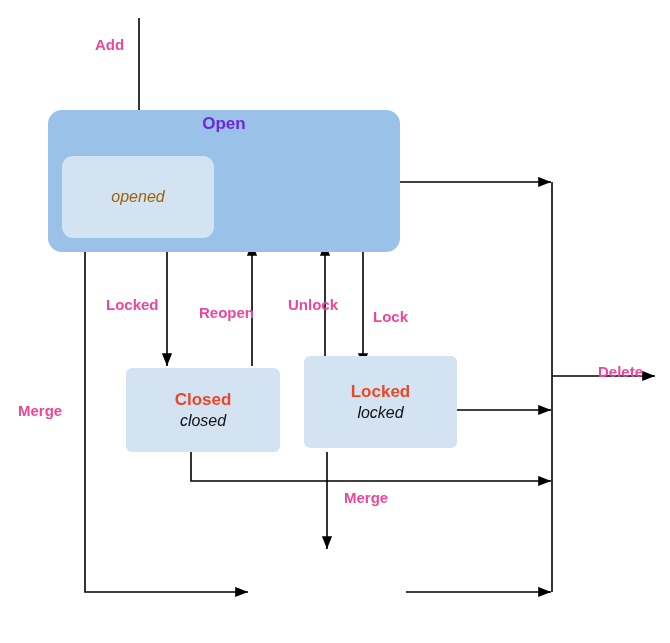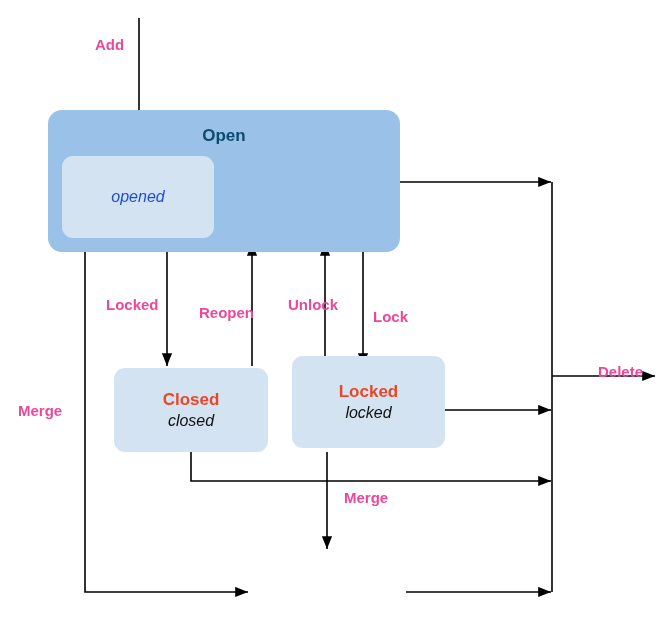--- a/index.html
+++ b/index.html
@@ -33,39 +33,40 @@
     align-items: center;
     justify-content: center;
     text-align: center;
   }
   .composite-open {
     background: #9ac1e8;
     border-radius: 14px;
   }
   .composite-title {
     position: absolute;
-    top: 16px;
+    top: 4px;
     left: 0;
     right: 0;
     text-align: center;
-    color: #0c4a6e;
+    color: #6d28d9;
     font-weight: bold;
     font-size: 17px;
   }
   .substate {
     background: #d4e3f2;
     border-radius: 11px;
-    color: #1d4ed8;
+    color: #a16207;
     font-style: italic;
     font-size: 16px;
   }
   .state-box {
     background: #d4e3f2;
-    border-radius: 11px;
+    border-radius: 6px;
     line-height: 1.25;
+    margin-left: 12px;
   }
   .state-title {
     color: #e8472a;
     font-weight: bold;
     font-size: 17px;
   }
   .state-sub {
     color: #111111;
     font-style: italic;
     font-size: 16px;

